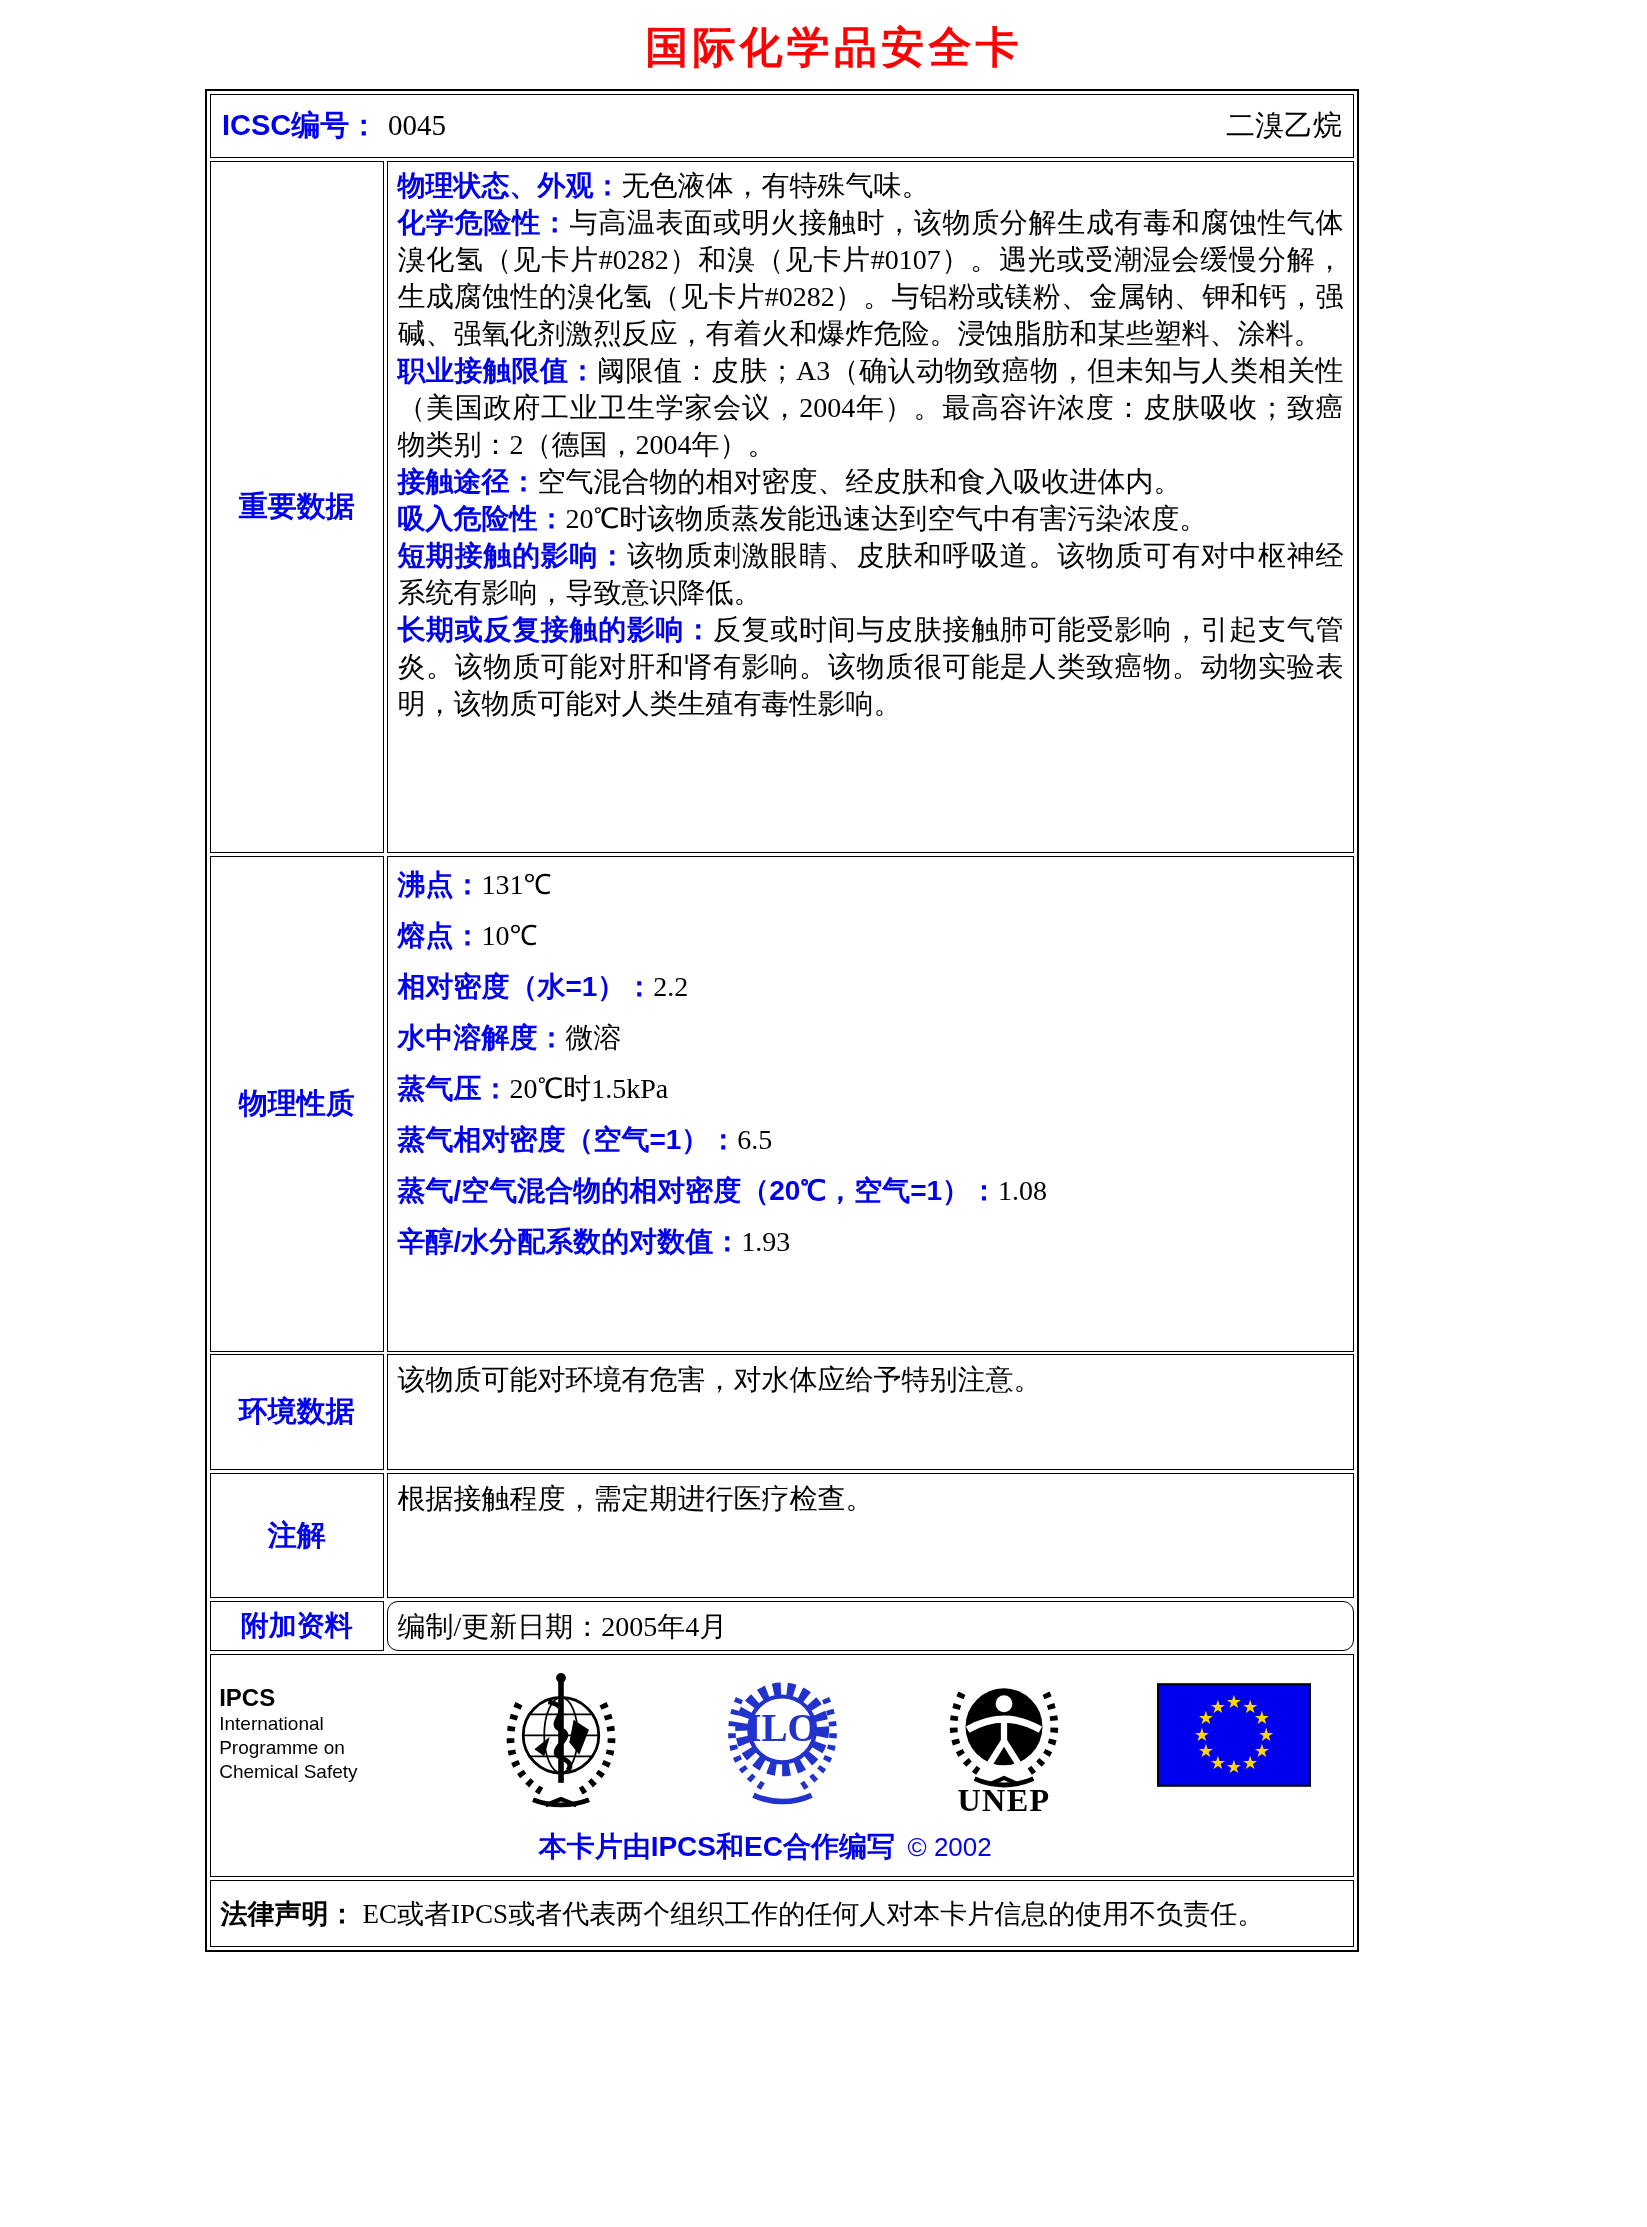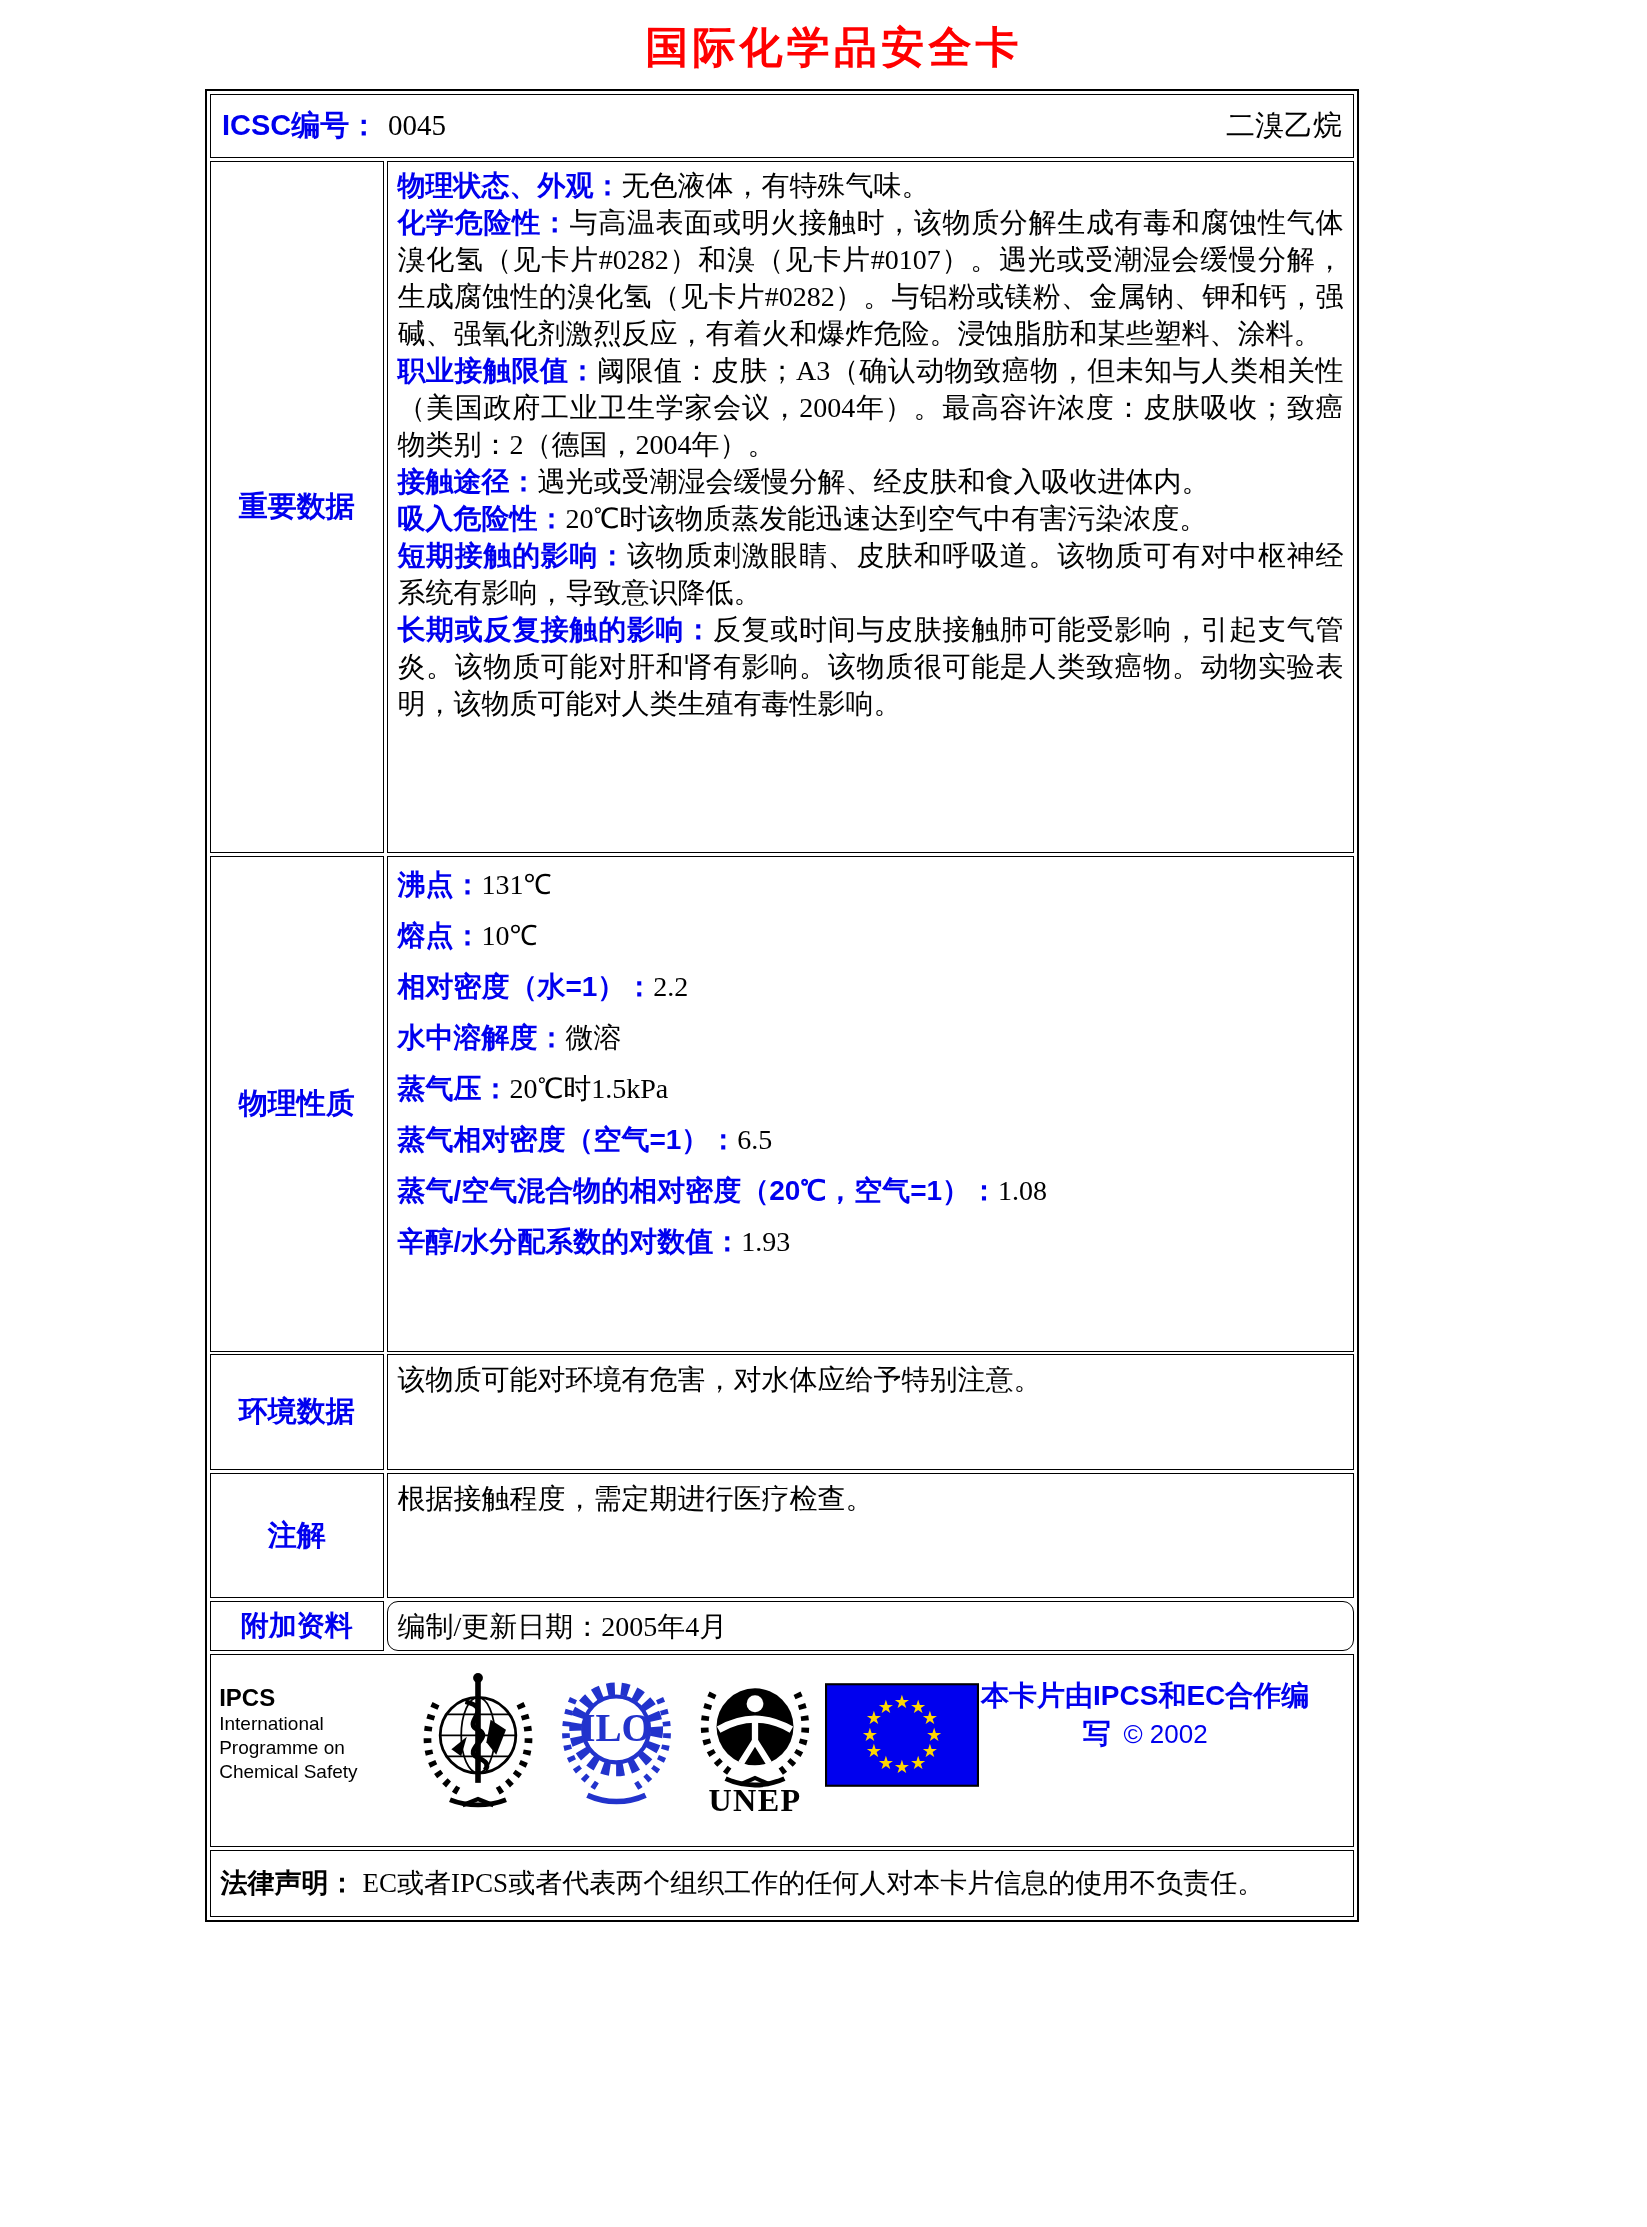--- a/index.html
+++ b/index.html
@@ -82,21 +82,21 @@
     font-weight:bold;
   }
   .prop-line .seg-text{color:var(--ink);}
   .row-important .content-cell{min-height:692px;}
   .row-physical .content-cell{min-height:496px;}
   .row-env .content-cell{min-height:116px;}
   .row-notes .content-cell{min-height:125px;}
   .row-additional .content-cell{min-height:38px;display:flex;align-items:center;border-radius:11px;}
   .row-additional .label-cell{font-size:28px;}
   
-  .logos-cell{min-height:193px;padding:9.8px 42px 9.8px 8.4px;display:flex;flex-direction:row;}
+  .logos-cell{min-height:193px;padding:9.8px 42px 9.8px 8.4px;display:flex;flex-direction:column;}
   .logos-strip{display:flex;justify-content:space-between;align-items:flex-start;}
   .ipcs-block{
     font-family:"Liberation Sans", sans-serif;
     font-size:19px;line-height:24px;color:#000;
     padding-top:19.6px;width:189px;
   }
   .ipcs-block .acronym{font-weight:bold;font-size:24px;line-height:28px;}
   .logo-box{display:flex;flex-direction:column;align-items:center;}
   .coop-caption{
     text-align:center;margin-top:12.6px;
@@ -132,21 +132,21 @@
   <div class="trow row-important">
     <div class="cell label-cell">重要数据</div>
     <div class="cell content-cell flow">
 
         <div><span class="seg-label">物理状态、外观：</span><span class="seg-text">无色液体，有特殊气味。</span></div>
 
         <div><span class="seg-label">化学危险性：</span><span class="seg-text">与高温表面或明火接触时，该物质分解生成有毒和腐蚀性气体溴化氢（见卡片#0282）和溴（见卡片#0107）。遇光或受潮湿会缓慢分解，生成腐蚀性的溴化氢（见卡片#0282）。与铝粉或镁粉、金属钠、钾和钙，强碱、强氧化剂激烈反应，有着火和爆炸危险。浸蚀脂肪和某些塑料、涂料。</span></div>
 
         <div><span class="seg-label">职业接触限值：</span><span class="seg-text">阈限值：皮肤；A3（确认动物致癌物，但未知与人类相关性（美国政府工业卫生学家会议，2004年）。最高容许浓度：皮肤吸收；致癌物类别：2（德国，2004年）。</span></div>
 
-        <div><span class="seg-label">接触途径：</span><span class="seg-text">遇光或受潮湿会缓慢分解、经皮肤和食入吸收进体内。</span></div>
+        <div><span class="seg-label">接触途径：</span><span class="seg-text">空气混合物的相对密度、经皮肤和食入吸收进体内。</span></div>
 
         <div><span class="seg-label">吸入危险性：</span><span class="seg-text">20℃时该物质蒸发能迅速达到空气中有害污染浓度。</span></div>
 
         <div><span class="seg-label">短期接触的影响：</span><span class="seg-text">该物质刺激眼睛、皮肤和呼吸道。该物质可有对中枢神经系统有影响，导致意识降低。</span></div>
 
         <div><span class="seg-label">长期或反复接触的影响：</span><span class="seg-text">反复或时间与皮肤接触肺可能受影响，引起支气管炎。该物质可能对肝和肾有影响。该物质很可能是人类致癌物。动物实验表明，该物质可能对人类生殖有毒性影响。</span></div>
       </div>
   </div>
 
   <div class="trow row-physical">

